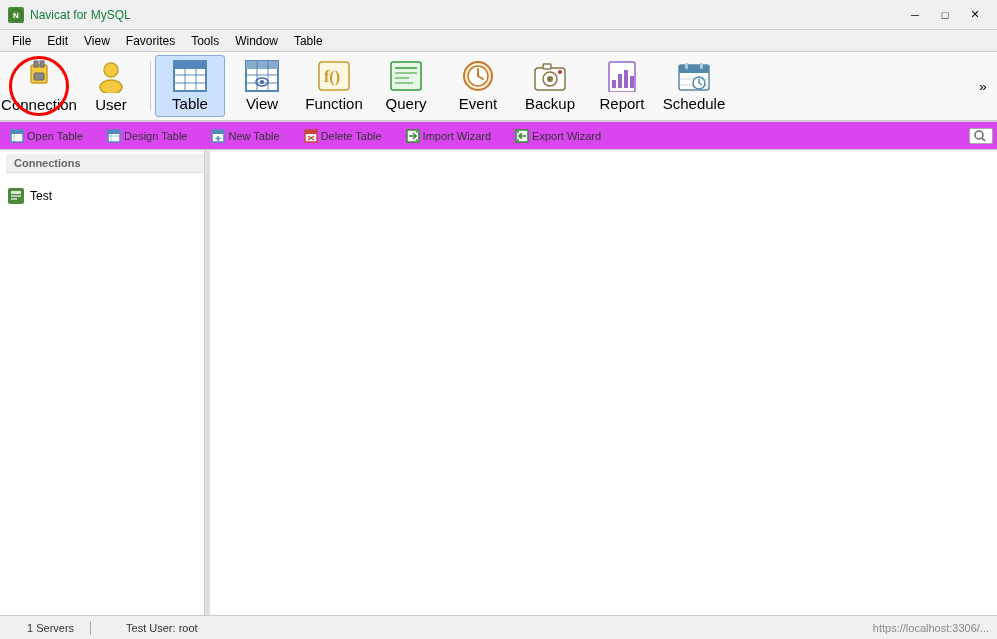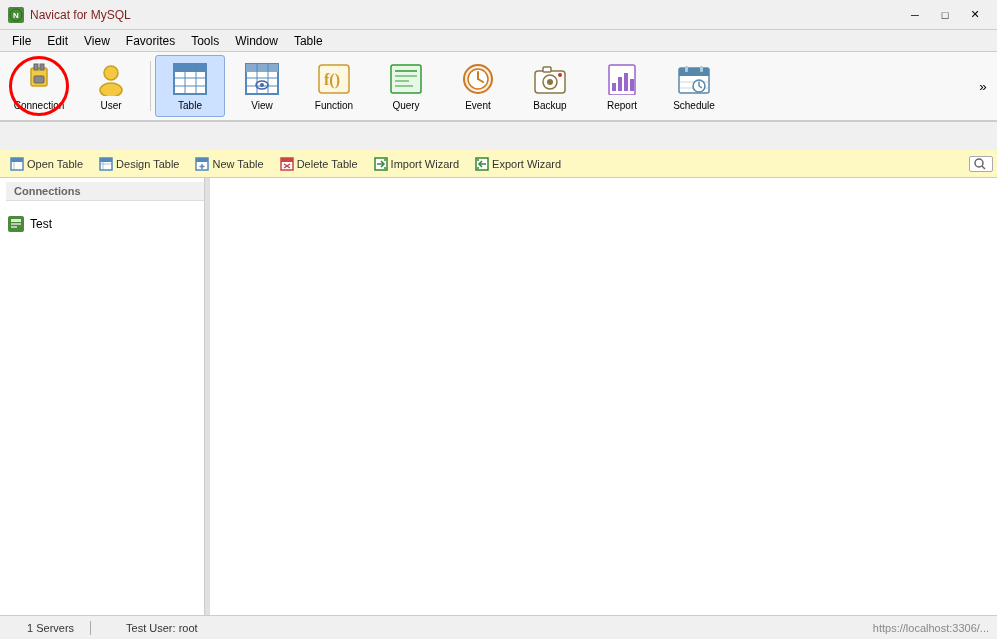--- a/index.html
+++ b/index.html
@@ -20,21 +20,21 @@
       align-items: center;
       gap: 6px;
     }
     .title-bar-icon {
       width: 16px; height: 16px;
       background: #4a8a3a;
       border-radius: 2px;
       display: flex; align-items: center; justify-content: center;
       font-size: 10px; color: white; font-weight: bold;
     }
-    .title-bar-title { font-size: 12px; color: #7f1d1d; }
+    .title-bar-title { font-size: 12px; color: #15803d; }
     .title-bar-controls { display: flex; gap: 2px; }
     .title-bar-btn {
       width: 28px; height: 20px;
       background: none;
       border: none;
       cursor: pointer;
       display: flex; align-items: center; justify-content: center;
       font-size: 11px;
       color: #000;
     }
@@ -78,47 +78,46 @@
       gap: 3px;
       background: none;
       padding: 4px;
     }
     .tool-btn.active { background: #cce0ff; border-color: #88aadd; }
     .tool-icon {
       width: 36px; height: 36px;
       display: flex; align-items: center; justify-content: center;
       position: relative;
     }
-    .tool-label { font-size: 10px; color: #000; }
+    .tool-label { font-size: 15px; color: #000; }
 
     
     .connection-wrapper {
       position: relative;
     }
     .red-circle {
       position: absolute;
       width: 60px; height: 60px;
       border: 3px solid red;
       border-radius: 50%;
       top: 50%; left: 50%;
       transform: translate(-50%, -50%);
       pointer-events: none;
       z-index: 10;
     }
 
     
     .action-bar {
-      background: #fef9c3;
+      background: #d946ef;
       height: 28px;
       display: flex;
       align-items: center;
       padding: 0 4px;
       border-bottom: 1px solid #ccc;
-      gap: 4px;
-      margin-top: 28px;
+      gap: 12px;
     }
     .action-btn {
       display: flex;
       align-items: center;
       gap: 3px;
       padding: 2px 6px;
       cursor: pointer;
       font-size: 11px;
       color: #333;
       background: none;

